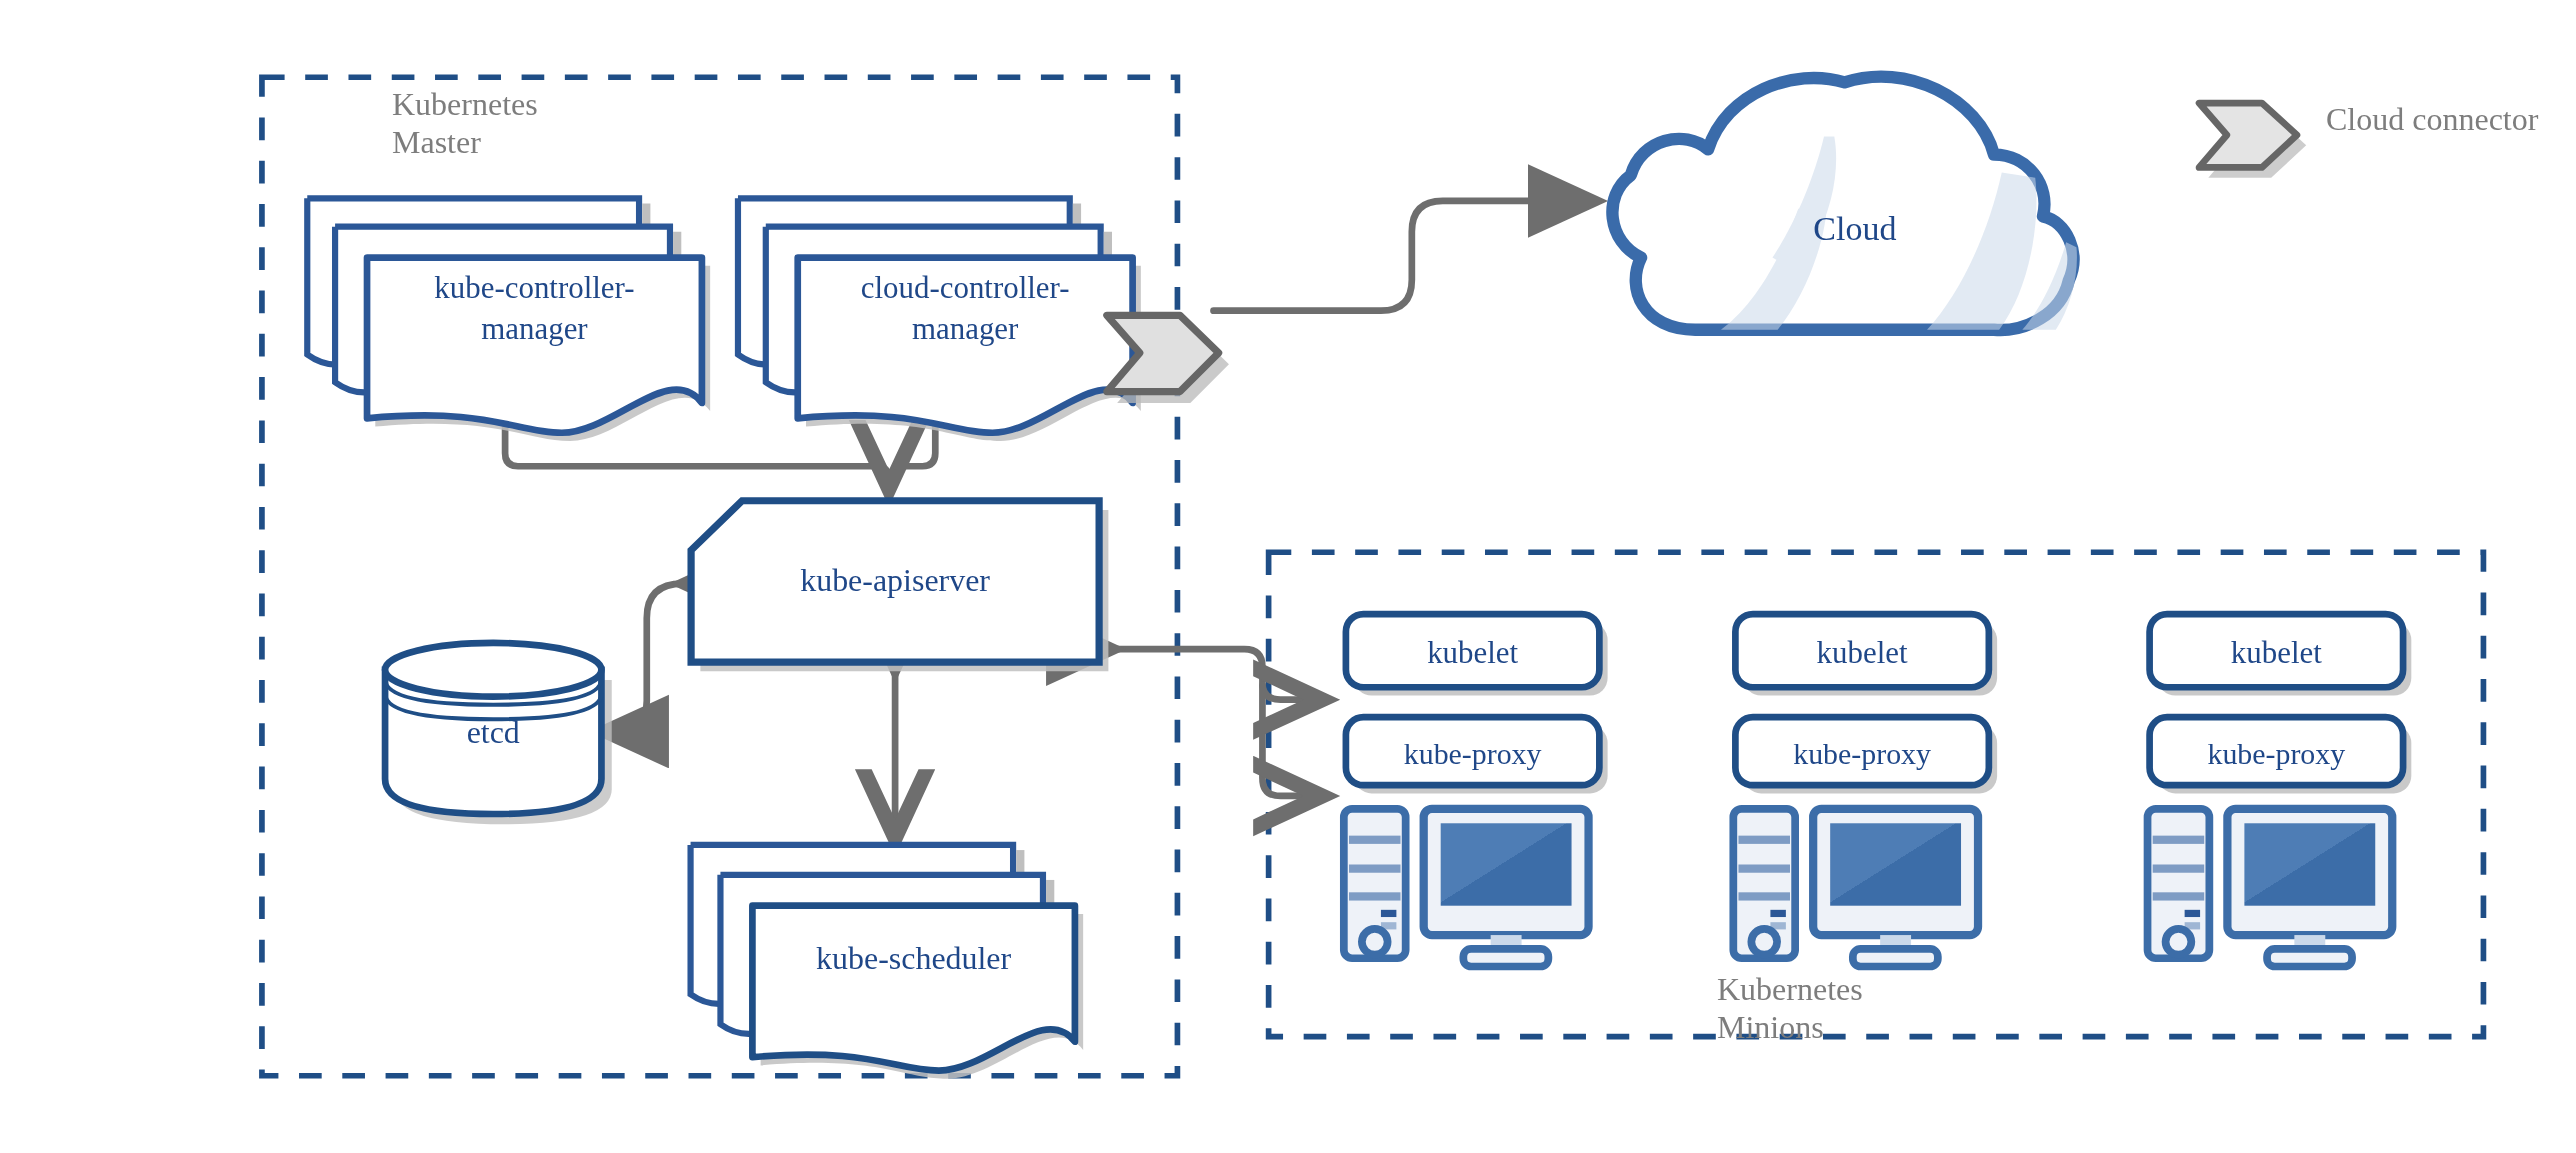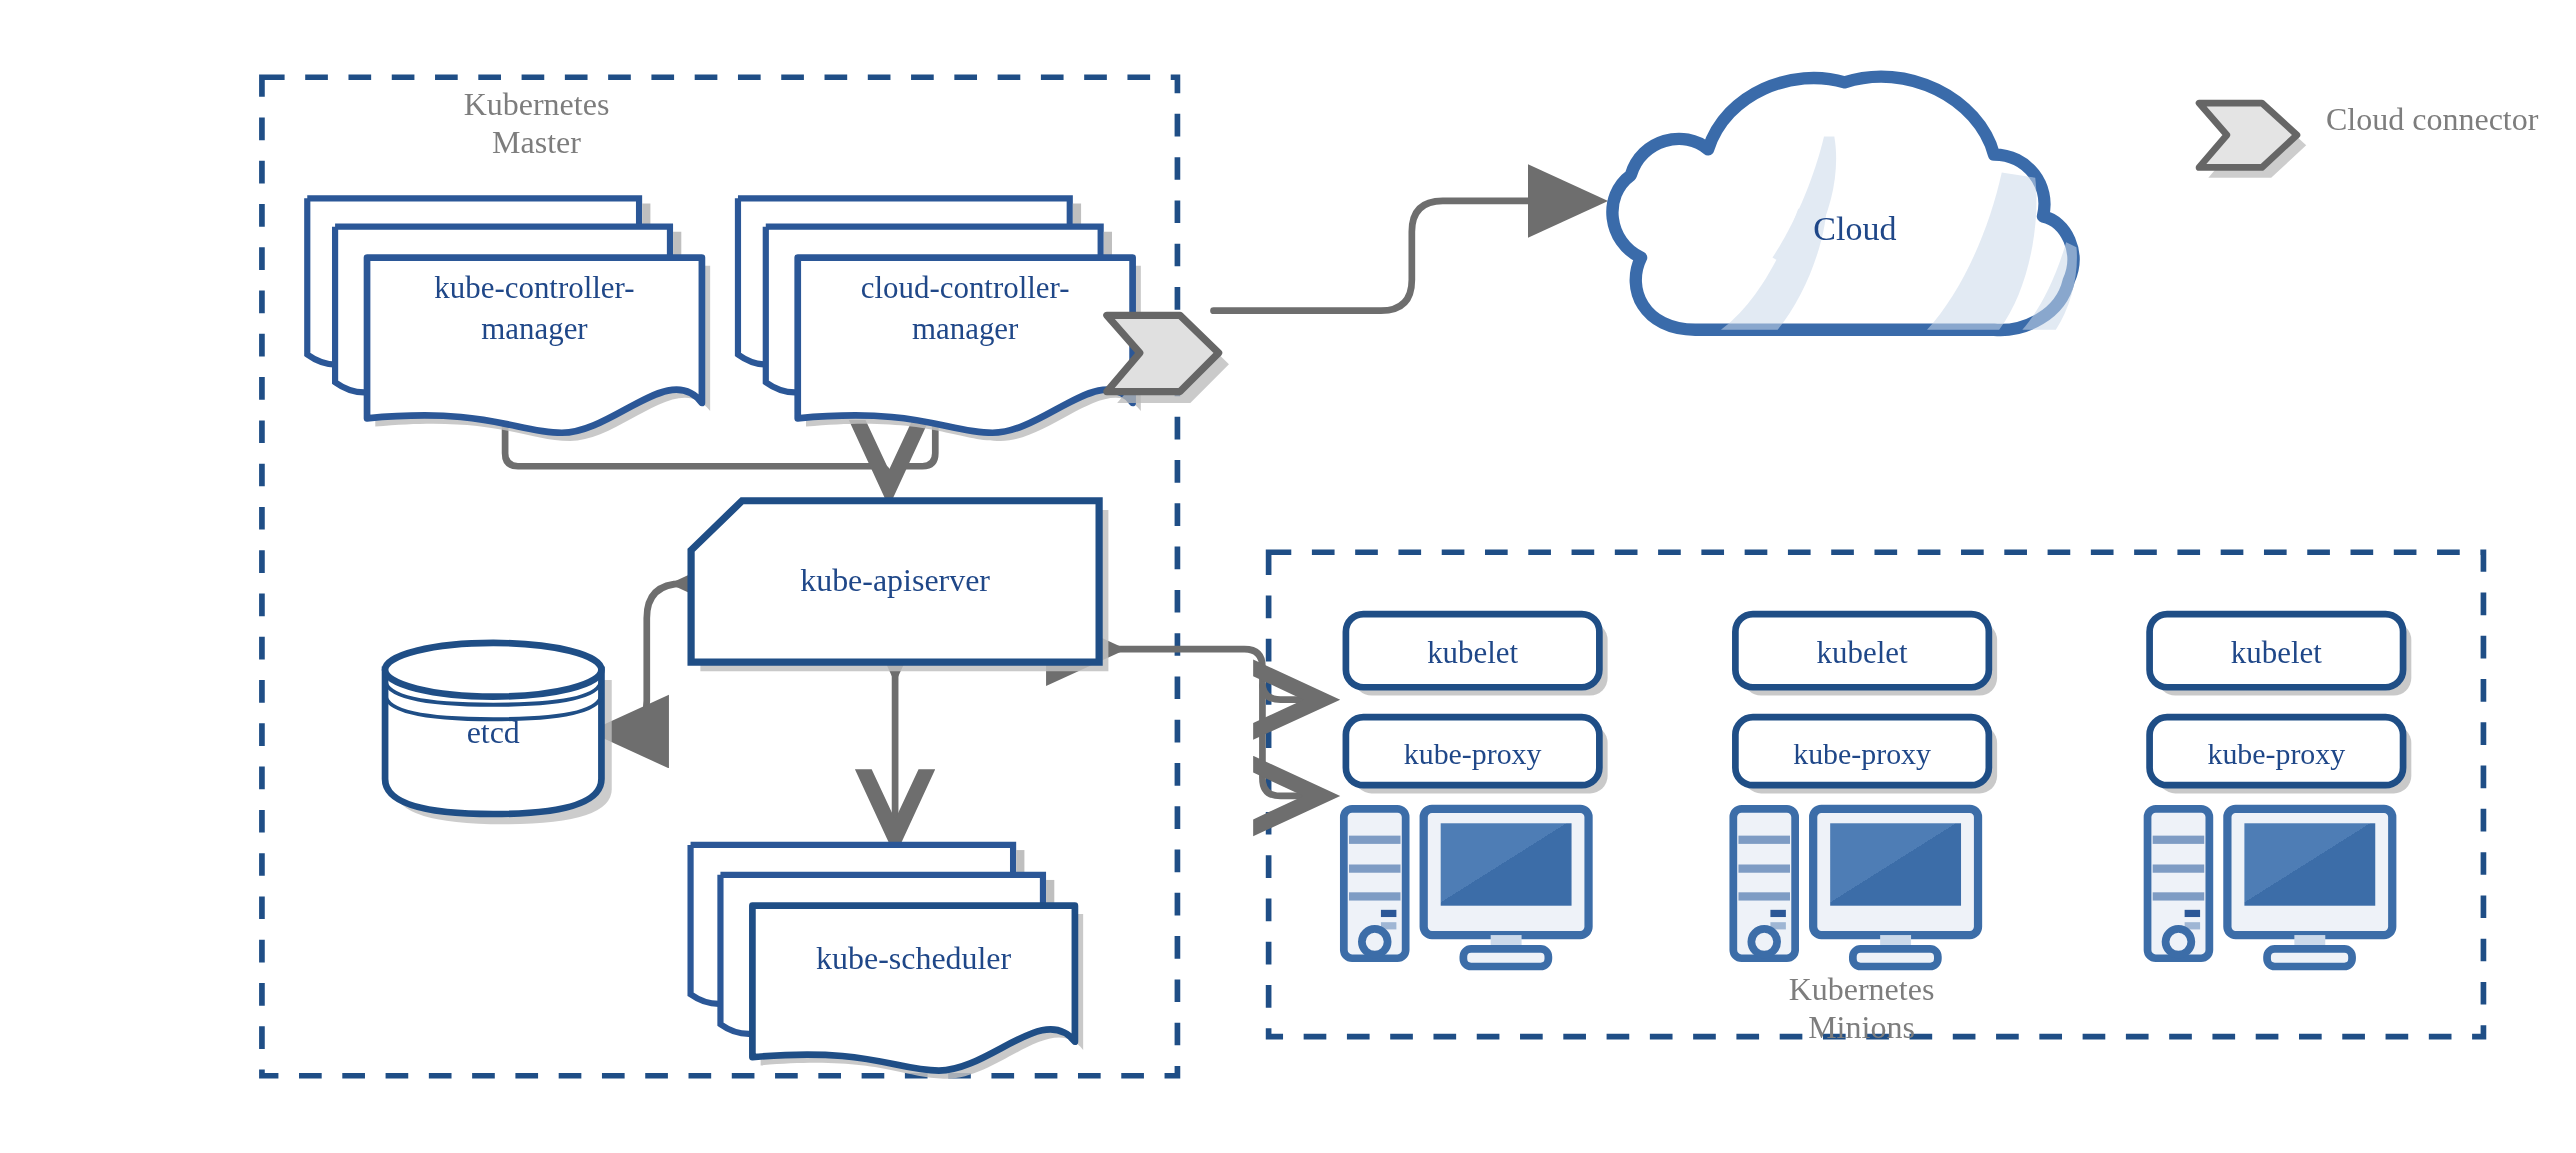--- a/index.html
+++ b/index.html
@@ -7,21 +7,20 @@
   body{
     font-family:"Liberation Serif", serif;
     width:2665px;height:1153px;overflow:hidden;position:relative;
   }
   #stage{position:relative;width:2665px;height:1153px;background:#fff;}
   svg.layer{position:absolute;left:0;top:0;width:2665px;height:1153px;}
   .lbl{
     position:absolute;
     color:#808080;
     font-family:"Liberation Serif", serif;
-    text-align:center;
     line-height:1.18;
     white-space:pre-line;
     pointer-events:none;
   }
   .grouplabel{font-size:32px;color:#7d7d7d;}
   .legendlabel{font-size:32px;color:#7d7d7d;text-align:left;}
 </style>
 </head>
 <body>
 

